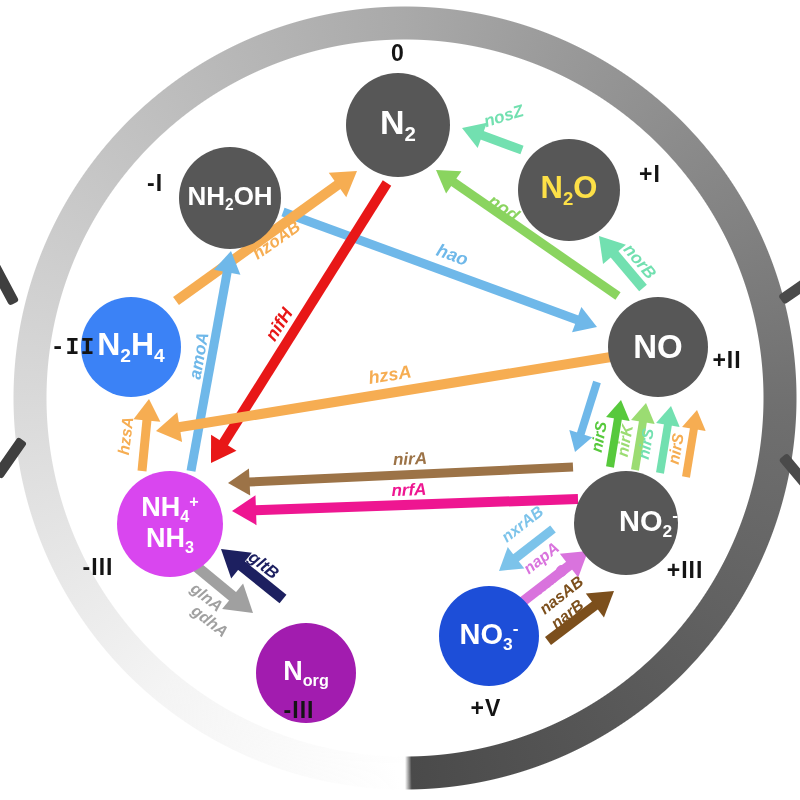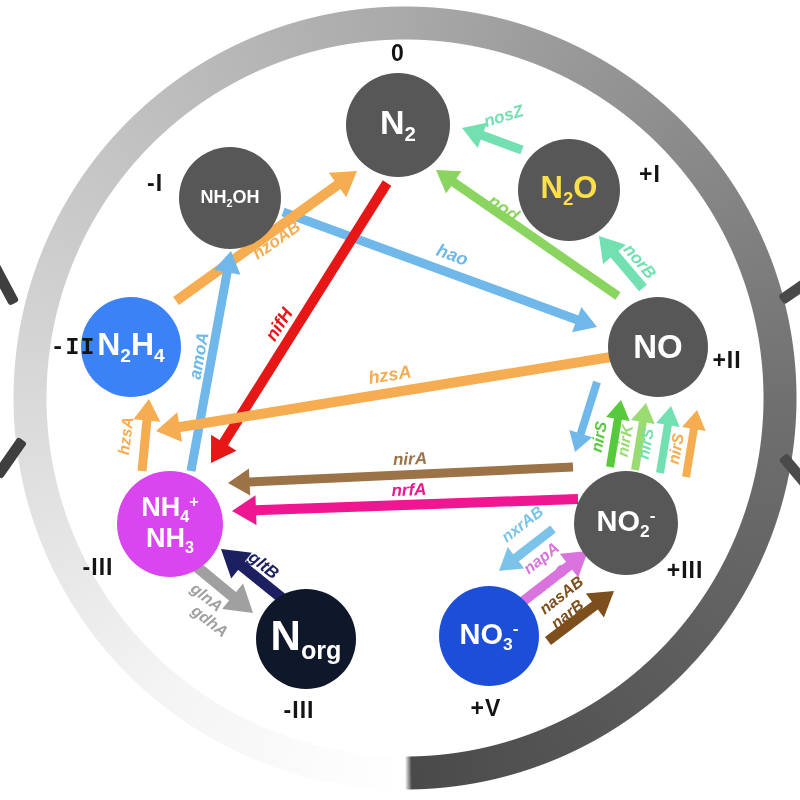--- a/index.html
+++ b/index.html
@@ -140,37 +140,37 @@
   <div id="nodes">
       <div class="node" style="left: 346px; top: 73px; width: 104px; height: 104px; background: rgb(87, 87, 87); color: rgb(255, 255, 255); font-size: 34px; align-items: center;">
         <div><span>N</span><span class="sub">2</span></div>
       </div>
       <div class="node" style="left: 518px; top: 139px; width: 102px; height: 102px; background: rgb(87, 87, 87); color: #fde047; font-size: 31px;">
         <div><span>N</span><span class="sub">2</span><span>O</span></div>
       </div>
       <div class="node" style="left: 608px; top: 297px; width: 100px; height: 100px; background: rgb(87, 87, 87); color: rgb(255, 255, 255); font-size: 33px;">
         <div><span>NO</span></div>
       </div>
-      <div class="node" style="left: 574px; top: 471px; width: 104px; height: 104px; background: rgb(87, 87, 87); color: rgb(255, 255, 255); font-size: 29px;">
+      <div class="node" style="left: 574px; top: 471px; width: 104px; height: 104px; background: rgb(87, 87, 87); color: rgb(255, 255, 255); font-size: 29px; align-items: flex-end;">
         <div><span>NO</span><span class="sub">2</span><span class="sup">-</span></div>
       </div>
       <div class="node" style="left: 439px; top: 586px; width: 100px; height: 100px; background: #1d4ed8; color: rgb(255, 255, 255); font-size: 29px;">
         <div><span>NO</span><span class="sub">3</span><span class="sup">-</span></div>
       </div>
-      <div class="node" style="left: 256px; top: 589px; width: 100px; height: 100px; background: #0f172a; color: rgb(255, 255, 255); font-size: 42px;">
+      <div class="node" style="left: 256px; top: 623px; width: 100px; height: 100px; background: #a21caf; color: rgb(255, 255, 255); font-size: 27px;">
         <div><span>N</span><span class="sub">org</span></div>
       </div>
       <div class="node" style="left: 117px; top: 471px; width: 106px; height: 106px; background: #d946ef; color: rgb(255, 255, 255); font-size: 27px;">
         <div><span>NH</span><span class="sub">4</span><span class="sup">+</span></div>
         <div><span>NH</span><span class="sub">3</span></div>
       </div>
       <div class="node" style="left: 81px; top: 297px; width: 100px; height: 100px; background: #3b82f6; color: rgb(255, 255, 255); font-size: 32px;">
         <div><span>N</span><span class="sub">2</span><span>H</span><span class="sub">4</span></div>
       </div>
-      <div class="node" style="left: 179px; top: 147px; width: 102px; height: 102px; background: rgb(87, 87, 87); color: rgb(255, 255, 255); font-size: 18px;">
+      <div class="node" style="left: 179px; top: 147px; width: 102px; height: 102px; background: rgb(87, 87, 87); color: rgb(255, 255, 255); font-size: 26px;">
         <div><span>NH</span><span class="sub">2</span><span>OH</span></div>
       </div>
     </div>
   <div id="oxlabels">
       <div class="oxlabel" style="left: 398px; top: 53px;">0</div>
       <div class="oxlabel" style="left: 650px; top: 174px;">+I</div>
       <div class="oxlabel" style="left: 727px; top: 348px; margin-top: 12px;">+II</div>
       <div class="oxlabel" style="left: 685px; top: 570px;">+III</div>
       <div class="oxlabel" style="left: 486px; top: 708px;">+V</div>
       <div class="oxlabel" style="left: 299px; top: 710px;">-III</div>

